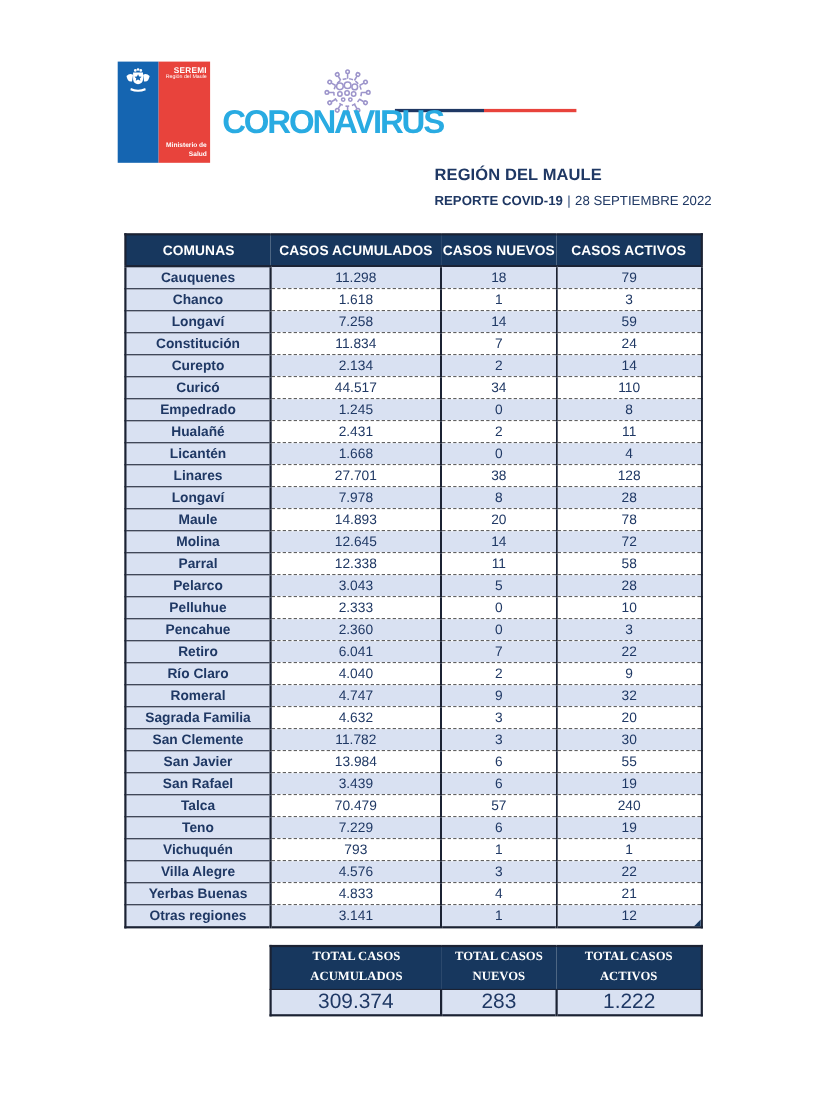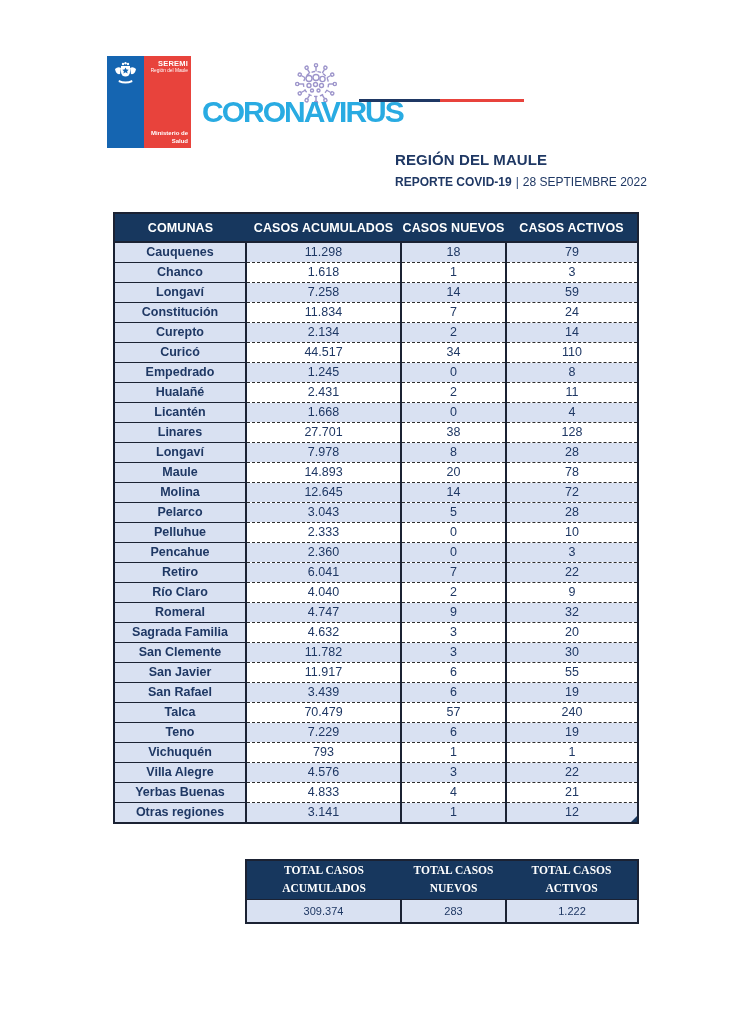--- a/index.html
+++ b/index.html
@@ -76,21 +76,21 @@
   table.totals{
     position:absolute;left:245px;top:859px;width:392px;
     border-collapse:collapse;table-layout:fixed;border:2px solid var(--border);
   }
   table.totals th{
     background:var(--navy);color:#fff;font-size:11.5px;font-weight:bold;
     height:38px;line-height:1.55;text-align:center;border:none;padding:0;font-family:Liberation Serif, serif;
   }
   table.totals td{
     background:var(--row-blue);color:var(--text-navy);
-    font-size:11px;text-align:center;height:22px;line-height:22px;padding:0;
+    font-size:19px;text-align:center;height:22px;line-height:22px;padding:0;
     border-right:2px solid var(--border);border-top:1px solid var(--border);
   }
   table.totals td:last-child{border-right:none;}
 </style>
 </head>
 <body>
 
 <div class="page">
 
   <div class="logo">
@@ -282,20 +282,26 @@
           <td class="num">14.893</td>
           <td class="num">20</td>
           <td class="num">78</td>
         </tr>
         <tr class="alt">
           <td class="comuna">Molina</td>
           <td class="num">12.645</td>
           <td class="num">14</td>
           <td class="num">72</td>
         </tr>
+        <tr>
+          <td class="comuna">Parral</td>
+          <td class="num">12.338</td>
+          <td class="num">11</td>
+          <td class="num">58</td>
+        </tr>
         <tr class="alt">
           <td class="comuna">Pelarco</td>
           <td class="num">3.043</td>
           <td class="num">5</td>
           <td class="num">28</td>
         </tr>
         <tr>
           <td class="comuna">Pelluhue</td>
           <td class="num">2.333</td>
           <td class="num">0</td>
@@ -332,21 +338,21 @@
           <td class="num">20</td>
         </tr>
         <tr class="alt">
           <td class="comuna">San Clemente</td>
           <td class="num">11.782</td>
           <td class="num">3</td>
           <td class="num">30</td>
         </tr>
         <tr>
           <td class="comuna">San Javier</td>
-          <td class="num">11.917</td>
+          <td class="num">13.984</td>
           <td class="num">6</td>
           <td class="num">55</td>
         </tr>
         <tr class="alt">
           <td class="comuna">San Rafael</td>
           <td class="num">3.439</td>
           <td class="num">6</td>
           <td class="num">19</td>
         </tr>
         <tr>

